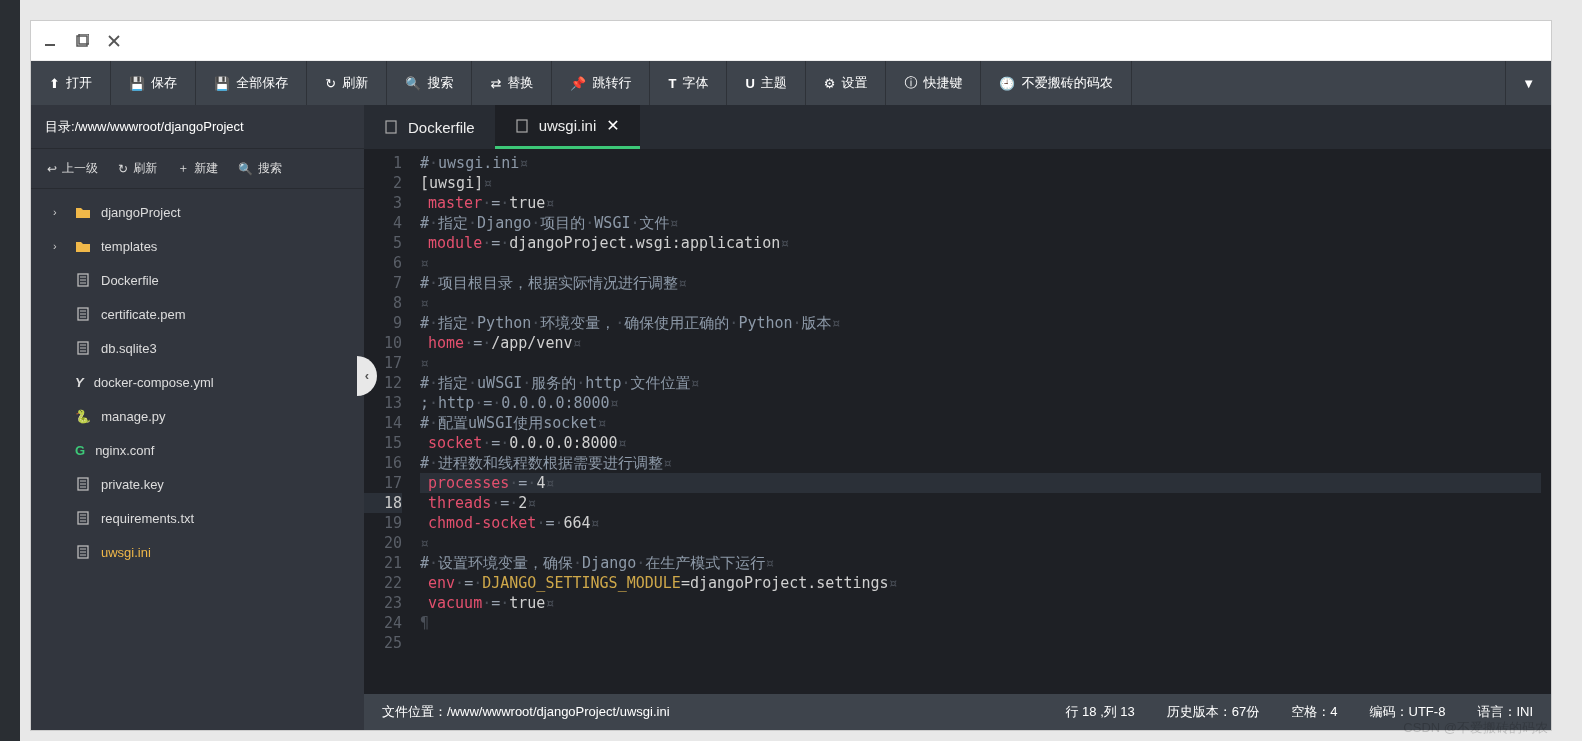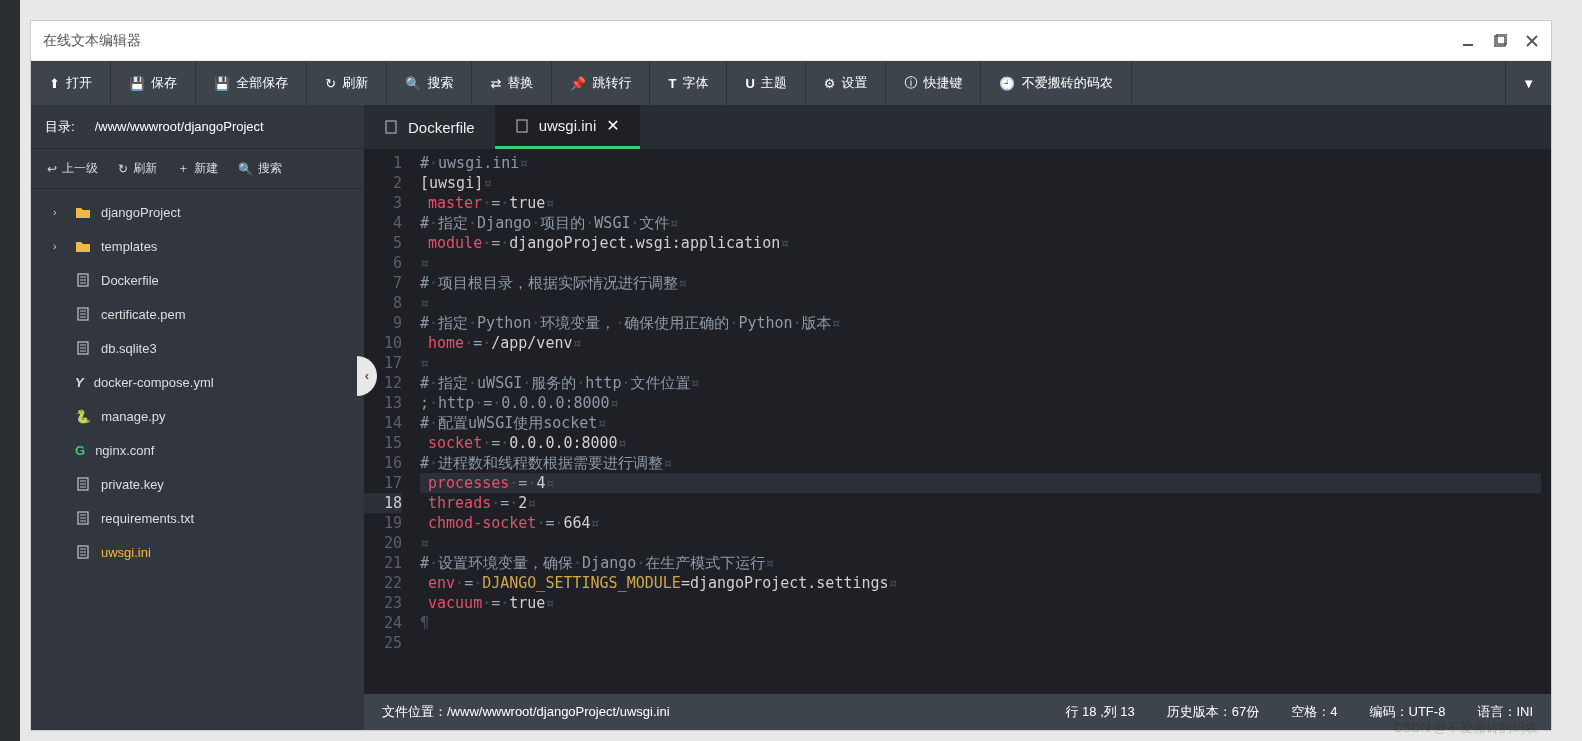--- a/index.html
+++ b/index.html
@@ -10,21 +10,21 @@
 .titlebar-title { color: #555; font-size: 14px; flex: 1; }
 .titlebar-ctrls { display: flex; gap: 18px; }
 .titlebar-ctrls span { color: #555; cursor: pointer; font-size: 14px; }
 .titlebar-ctrls svg { display: block; }
 .toolbar { height: 44px; background: #3e444c; display: flex; align-items: center; }
 .toolbar-btn { color: #fff; padding: 0 18px; height: 100%; display: flex; align-items: center; gap: 6px; cursor: pointer; font-size: 13px; border-right: 1px solid #2e3238; }
 .toolbar-spacer { flex: 1; }
 .toolbar-expand { color: #fff; padding: 0 16px; cursor: pointer; height:100%; display:flex; align-items:center; border-left: 1px solid #2e3238;}
 .main { flex: 1; display: flex; overflow: hidden; }
 .sidepanel { width: 333px; background: #32363e; color: #eee; display: flex; flex-direction: column; }
-.dirbar { height: 44px; display: flex; align-items: center; padding: 0 14px; gap: 20px; border-bottom: 1px solid #282b31; font-size: 13px; }
+.dirbar { height: 44px; display: flex; align-items: center; padding: 0 14px; gap: 0; border-bottom: 1px solid #282b31; font-size: 13px; }
 .dirbar-label { color: #fff; }
 .dirbar-path { color: #fff; flex: 1; white-space: nowrap; overflow: hidden; }
 .filebar { height: 40px; display: flex; align-items: center; padding: 0 6px; border-bottom: 1px solid #282b31; }
 .filebar-btn { color: #ddd; padding: 0 10px; display: flex; align-items: center; gap: 5px; cursor: pointer; font-size: 12px; }
 .tree { flex: 1; overflow: auto; padding: 6px 0; }
 .tree-item { height: 34px; display: flex; align-items: center; padding-left: 22px; gap: 10px; cursor: pointer; color: #ddd; }
 .tree-item.active { color: #f0b849; }
 .tree-arrow { width: 12px; color: #ccc; font-size: 11px; }
 .tree-folder { color: #f0b849; }
 .tree-file { color: #bbb; }
@@ -44,31 +44,30 @@
 .invis { color: #4a4f58; }
 .comm { color: #8d99a8; }
 .key { color: #e3506e; margin-left: 8px; }
 .punc { color: #9aa3b0; }
 .str { color: #d0d0d0; }
 .id { color: #cfa84a; }
 .sec { color: #d0d0d0; }
 .collapse-handle { position:absolute; left:326px; top:50%; transform:translateY(-50%); width:20px; height:40px; background:#e8e8e8; border-radius:0 20px 20px 0; display:flex; align-items:center; justify-content:center; color:#555; font-weight:bold; cursor:pointer; z-index:5;}
 .statusbar { height: 36px; background: #3e444c; color: #fff; display: flex; align-items: center; padding: 0 18px; gap: 32px; font-size: 13px; }
 .statusbar .grow { flex: 1; }
-.watermark { position: absolute; right: 44px; bottom: 4px; color: rgba(0,0,0,0.18); font-size: 13px; }
+.watermark { position: absolute; right: 34px; bottom: 4px; color: rgba(0,0,0,0.18); font-size: 13px; }
 </style>
 </head>
 <body>
 
 <div class="sidebar-dark"></div>
 
 <div class="outer">
 
   <div class="titlebar">
-    <div class="titlebar-title">在线文本编辑器</div>
     <div class="titlebar-ctrls">
       <span>
           <svg width="14" height="14">
             <line x1="2" y1="11" x2="12" y2="11" stroke="#555" stroke-width="2"></line>
           </svg>
         </span>
       <span>
           <svg width="14" height="14">
             <rect x="2" y="2" width="10" height="10" fill="none" stroke="#555" stroke-width="1.5"></rect>
             <rect x="4" y="0" width="10" height="10" fill="none" stroke="#555" stroke-width="1.5"></rect>

